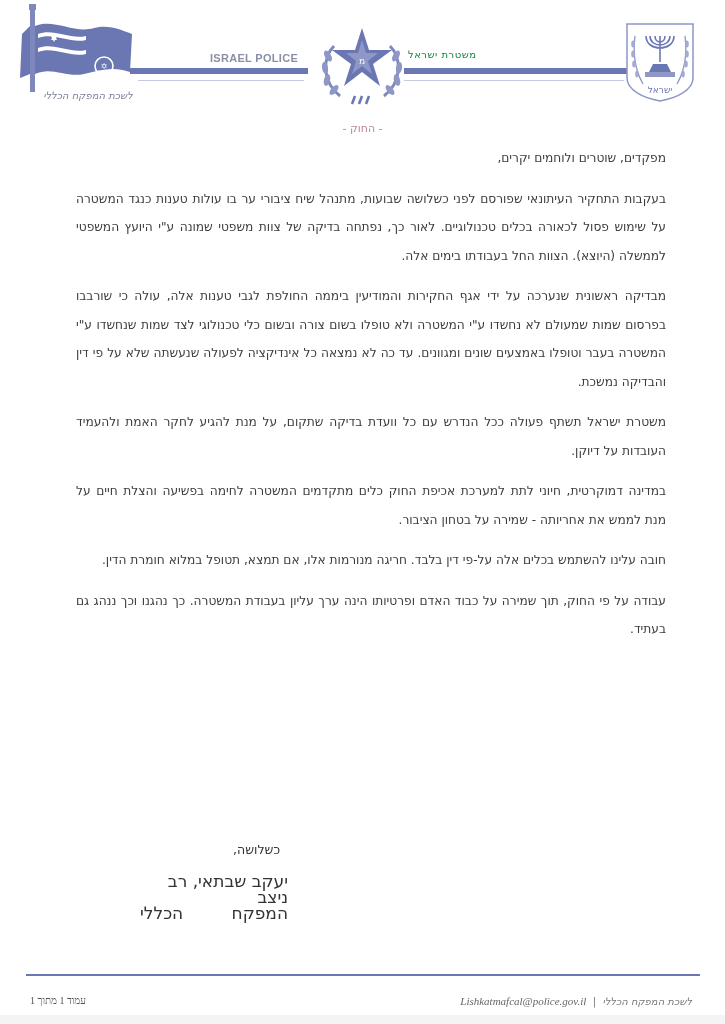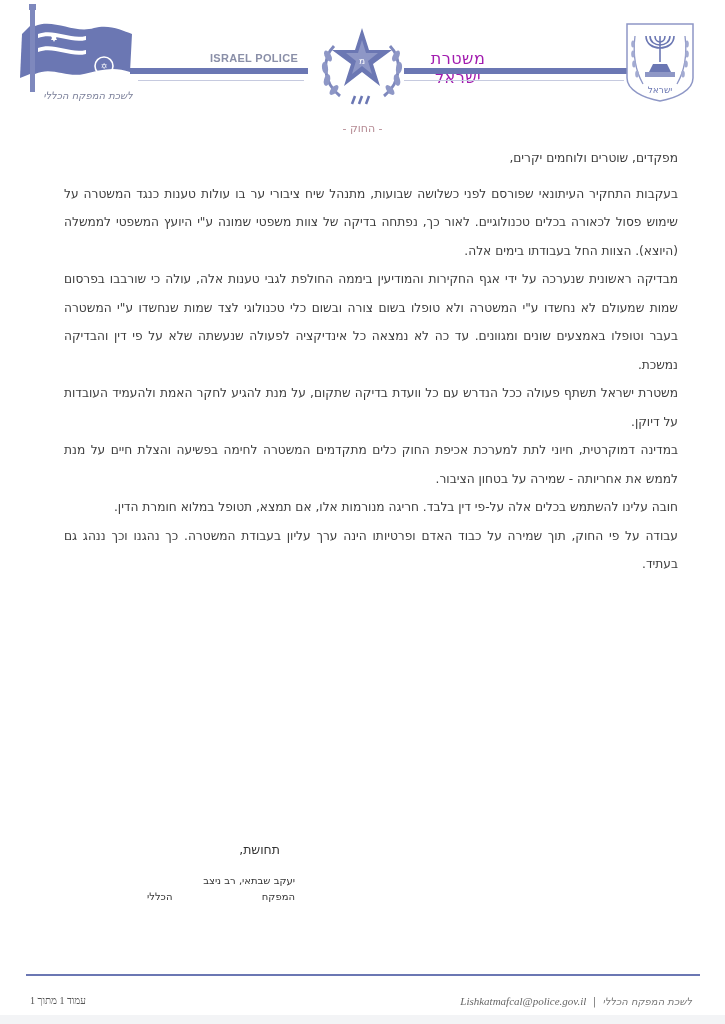--- a/index.html
+++ b/index.html
@@ -7,31 +7,31 @@
   .abs { position:absolute; }
 
   
   .flag-logo { left:14px; top:4px; width:120px; height:88px; }
   .flag-caption { left:28px; top:90px; width:120px; font-size:10px; color:#7a7f99; text-align:center; direction:rtl; font-style:italic; }
   .header-bar-left { left:130px; top:68px; width:178px; height:6px; background:#6b77b3; }
   .header-thin-left { left:138px; top:80px; width:166px; height:1px; background:#c6cadf; }
   .header-bar-right { left:404px; top:68px; width:224px; height:6px; background:#6b77b3; }
   .header-thin-right { left:404px; top:80px; width:220px; height:1px; background:#c6cadf; }
   .brand-en { left:210px; top:52px; font-family:"Liberation Sans", sans-serif; font-weight:bold; font-size:11px; color:#8a8fa8; letter-spacing:0.3px; }
-  .brand-he { left:408px; top:49px; width:100px; font-size:16px; color:#a21caf; direction:rtl; text-align:center; letter-spacing:0.5px; }
+  .brand-he { left:408px; top:49px; width:100px; font-size:10px; color:#15803d; direction:rtl; text-align:left; letter-spacing:0.5px; }
   .police-emblem { left:312px; top:26px; width:100px; height:82px; }
   .state-emblem { left:625px; top:22px; width:70px; height:80px; }
   .classification { left:320px; top:122px; width:85px; text-align:center; font-size:11px; color:#b58a93; direction:rtl; }
 
   
   .letter { left:64px; top:140px; width:614px; direction:rtl; text-align:justify; font-size:12.2px; line-height:28.5px; color:#3d3d3d; }
-  .letter p { margin:0; }
+  .letter p { margin:12px; }
   .salutation { margin-top:4px !important; margin-bottom:7px !important; }
   .signoff { position:absolute; left:160px; top:842px; width:120px; direction:rtl; text-align:right; font-size:12.5px; color:#333; }
-  .signer { position:absolute; left:140px; top:873px; width:148px; direction:rtl; font-size:10px; line-height:16px; color:#333;margin-left:7px; }
+  .signer { position:absolute; left:140px; top:873px; width:148px; direction:rtl; font-size:17px; line-height:16px; color:#333; }
   .signer .row2 { display:flex; justify-content:space-between; }
 
   
   .footer-rule { left:26px; top:974px; width:674px; height:2px; background:#6b77b3; }
   .footer-page { left:30px; top:995px; font-size:10px; color:#555; direction:rtl;font-family:Liberation Serif, serif; }
   .footer-contact { left:440px; top:995px; width:252px; font-size:10px; color:#777; direction:rtl; text-align:right;font-style:italic; }
   .footer-contact .email { font-family:"Liberation Serif", serif; font-size:11px; color:#666; }
   .footer-bottom-band { left:0; top:1015px; width:725px; height:9px; background:#f3f4f6; }
 </style>
 </head>
@@ -120,21 +120,21 @@
 <div class="abs letter">
   <p class="salutation">מפקדים, שוטרים ולוחמים יקרים,</p>
   <p>בעקבות התחקיר העיתונאי שפורסם לפני כשלושה שבועות, מתנהל שיח ציבורי ער בו עולות טענות כנגד המשטרה על שימוש פסול לכאורה בכלים טכנולוגיים. לאור כך, נפתחה בדיקה של צוות משפטי שמונה ע"י היועץ המשפטי לממשלה (היוצא). הצוות החל בעבודתו בימים אלה.</p>
   <p>מבדיקה ראשונית שנערכה על ידי אגף החקירות והמודיעין ביממה החולפת לגבי טענות אלה, עולה כי שורבבו בפרסום שמות שמעולם לא נחשדו ע"י המשטרה ולא טופלו בשום צורה ובשום כלי טכנולוגי לצד שמות שנחשדו ע"י המשטרה בעבר וטופלו באמצעים שונים ומגוונים. עד כה לא נמצאה כל אינדיקציה לפעולה שנעשתה שלא על פי דין והבדיקה נמשכת.</p>
   <p>משטרת ישראל תשתף פעולה ככל הנדרש עם כל וועדת בדיקה שתקום, על מנת להגיע לחקר האמת ולהעמיד העובדות על דיוקן.</p>
   <p>במדינה דמוקרטית, חיוני לתת למערכת אכיפת החוק כלים מתקדמים המשטרה לחימה בפשיעה והצלת חיים על מנת לממש את אחריותה - שמירה על בטחון הציבור.</p>
   <p>חובה עלינו להשתמש בכלים אלה על-פי דין בלבד. חריגה מנורמות אלו, אם תמצא, תטופל במלוא חומרת הדין.</p>
   <p>עבודה על פי החוק, תוך שמירה על כבוד האדם ופרטיותו הינה ערך עליון בעבודת המשטרה. כך נהגנו וכך ננהג גם בעתיד.</p>
 </div>
 
-<div class="signoff">תחושת,</div>
+<div class="signoff">כשלושה,</div>
 <div class="signer">
   <div>יעקב שבתאי, רב ניצב</div>
   <div class="row2">
     <span>המפקח</span>
     <span>הכללי</span>
   </div>
 </div>
 
 <div class="abs footer-rule"></div>
 <div class="abs footer-page">עמוד 1 מתוך 1</div>

